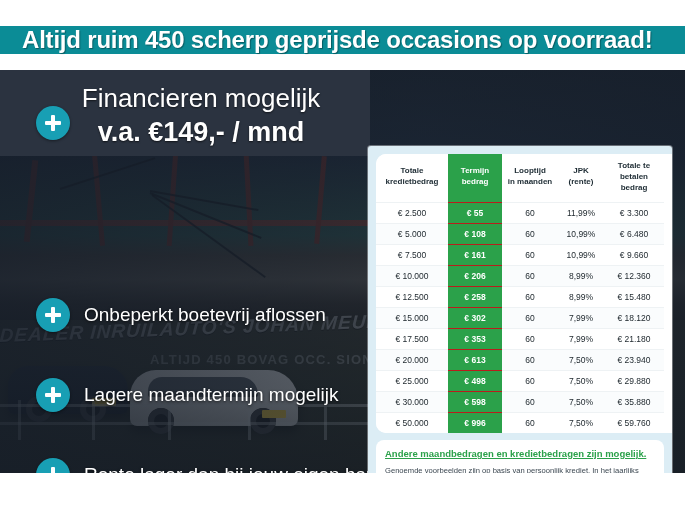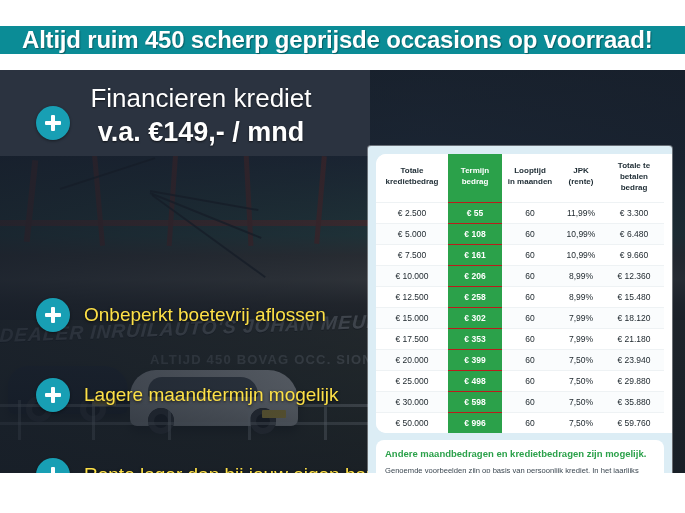--- a/index.html
+++ b/index.html
@@ -232,21 +232,21 @@
   .plus-icon::after {
     content: "";
     position: absolute;
     background: #ffffff;
     border-radius: 1px;
   }
   .plus-icon::before { left: 9px;  top: 15px; width: 16px; height: 4px; }
   .plus-icon::after  { left: 15px; top: 9px;  width: 4px;  height: 16px; }
 
   .bullet-text {
-    color: #fde047;
+    color: #ffffff;
     font-size: 19px;
     line-height: 1.15;
     text-shadow: 0 1px 3px rgba(0,0,0,.75);
     white-space: nowrap;
   }
 
   
   .panel {
     position: absolute;
     left: 368px;
@@ -316,20 +316,21 @@
     border-radius: 8px;
     padding: 8px 9px 8px;
     box-sizing: border-box;
   }
   .disclaimer-title {
     color: #2ba14a;
     font-size: 9.5px;
     font-weight: bold;
     margin-bottom: 6px;
     line-height: 1.2;
+    text-decoration: underline;
   }
   .disclaimer-body {
     color: #3a4650;
     font-size: 7.6px;
     line-height: 1.45;
   }
 
   
   .bottom-gutter {
     position:absolute; left:0; top:473px; width:685px; height:40px; background:#ffffff;
@@ -380,21 +381,21 @@
       <div class="post" style="left:248px"></div>
       <div class="post" style="left:324px"></div>
     </div>
 
     <div class="hero-scrim"></div>
     <div class="hero-top-solid"></div>
 
     <div class="features">
 
       <div class="headline-block">
-        <div class="headline-1">Financieren krediet</div>
+        <div class="headline-1">Financieren mogelijk</div>
         <div class="headline-2">v.a. €149,- / mnd</div>
       </div>
 
       <div class="bullet bullet-1">
         <span class="plus-icon"></span>
       </div>
 
       <div class="bullet bullet-2">
         <span class="plus-icon"></span>
         <span class="bullet-text">Onbeperkt boetevrij aflossen</span>
@@ -491,21 +492,21 @@
               </tr>
               <tr>
                 <td>€ 17.500</td>
                 <td class="col-green">€ 353</td>
                 <td>60</td>
                 <td>7,99%</td>
                 <td>€ 21.180</td>
               </tr>
               <tr>
                 <td>€ 20.000</td>
-                <td class="col-green">€ 399</td>
+                <td class="col-green">€ 613</td>
                 <td>60</td>
                 <td>7,50%</td>
                 <td>€ 23.940</td>
               </tr>
               <tr>
                 <td>€ 25.000</td>
                 <td class="col-green">€ 498</td>
                 <td>60</td>
                 <td>7,50%</td>
                 <td>€ 29.880</td>

